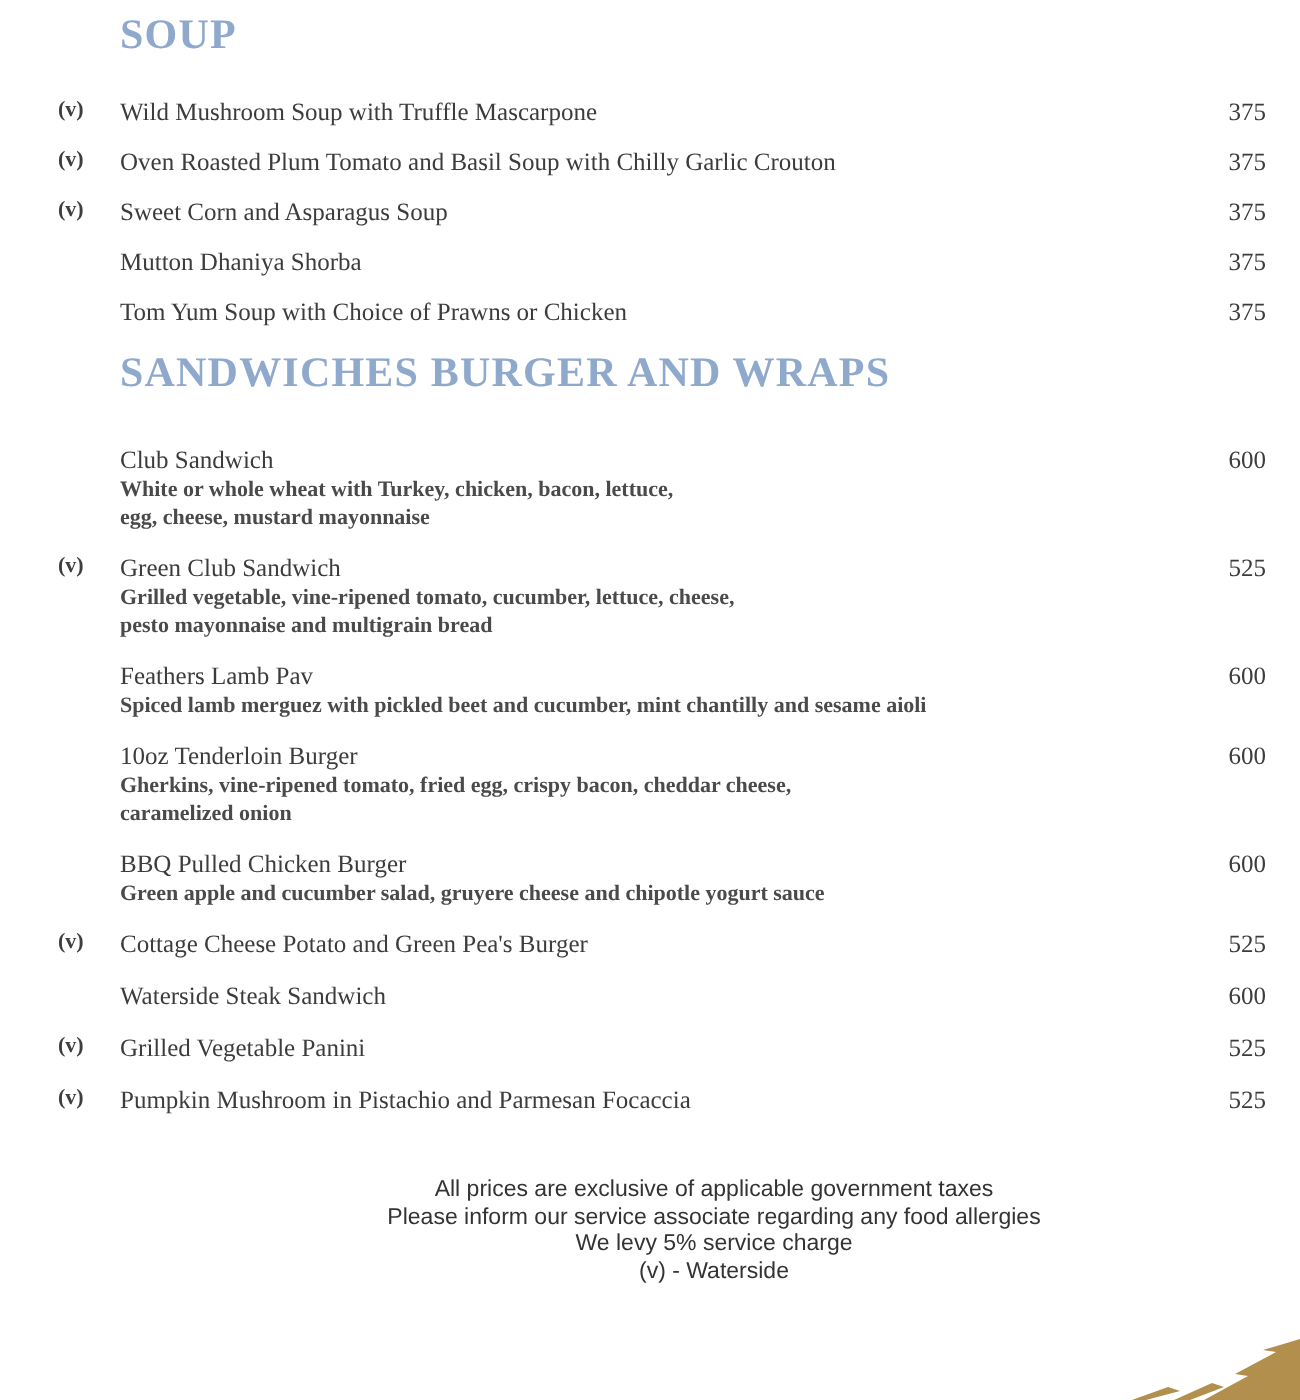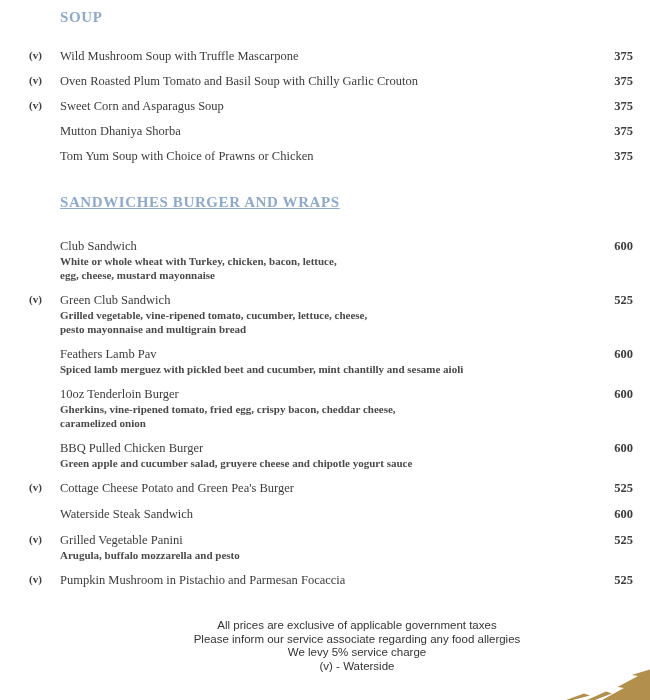--- a/index.html
+++ b/index.html
@@ -9,38 +9,38 @@
     font-family: "Liberation Serif", serif;
     color: #3e3e3e;
     position: relative;
     overflow: hidden;
   }
   .content { padding: 7px 17px 0 60px; }
 
   .section-title {
     font-weight: 700;
     color: #8fa9cd;
-    font-size: 15px;
+    font-size: 21px;
     line-height: 20px;
     letter-spacing: 0.6px;
     margin: 0 0 21px 0;
   }
-  .sec2 .section-title { margin-top: 28px; margin-bottom: 26px; text-decoration: underline; }
+  .sec2 .section-title { margin-top: 12px; margin-bottom: 26px; }
 
   .item { position: relative; }
   .sec1 .item { margin-bottom: 9px; }
   .sec2 .item { margin-bottom: 10px; }
 
   .veg {
     position: absolute; left: -31px; top: 1px;
     font-size: 11px; font-weight: 700; color: #3e3e3e;
   }
   .row { display: flex; align-items: baseline; gap: 40px; }
   .nm { flex: 1; font-size: 12.5px; line-height: 16px; color: #3c3c3c; }
-  .pr { font-size: 12.5px; line-height: 16px; color: #3c3c3c; padding-left: 10px; font-weight: bold; }
+  .pr { font-size: 12.5px; line-height: 16px; color: #3c3c3c; padding-left: 10px; }
   .ds {
     font-size: 11px; font-weight: 700; line-height: 14px;
     color: #4a4a4a; white-space: pre-line;
   }
 
   .footer {
     margin: 31px 0 0 64px; width: 586px;
     text-align: center;
     font-family: "Liberation Sans", sans-serif;
     font-size: 11.5px; line-height: 13.5px;
@@ -166,21 +166,20 @@
         <span class="pr">600</span>
       </div>
     </div>
 
     <div class="item">
       <span class="veg">(v)</span>
       <div class="row">
         <span class="nm">Grilled Vegetable Panini</span>
         <span class="pr">525</span>
       </div>
-      <div class="ds">Arugula, buffalo mozzarella and pesto</div>
     </div>
 
     <div class="item">
       <span class="veg">(v)</span>
       <div class="row">
         <span class="nm">Pumpkin Mushroom in Pistachio and Parmesan Focaccia</span>
         <span class="pr">525</span>
       </div>
     </div>
   </div>

